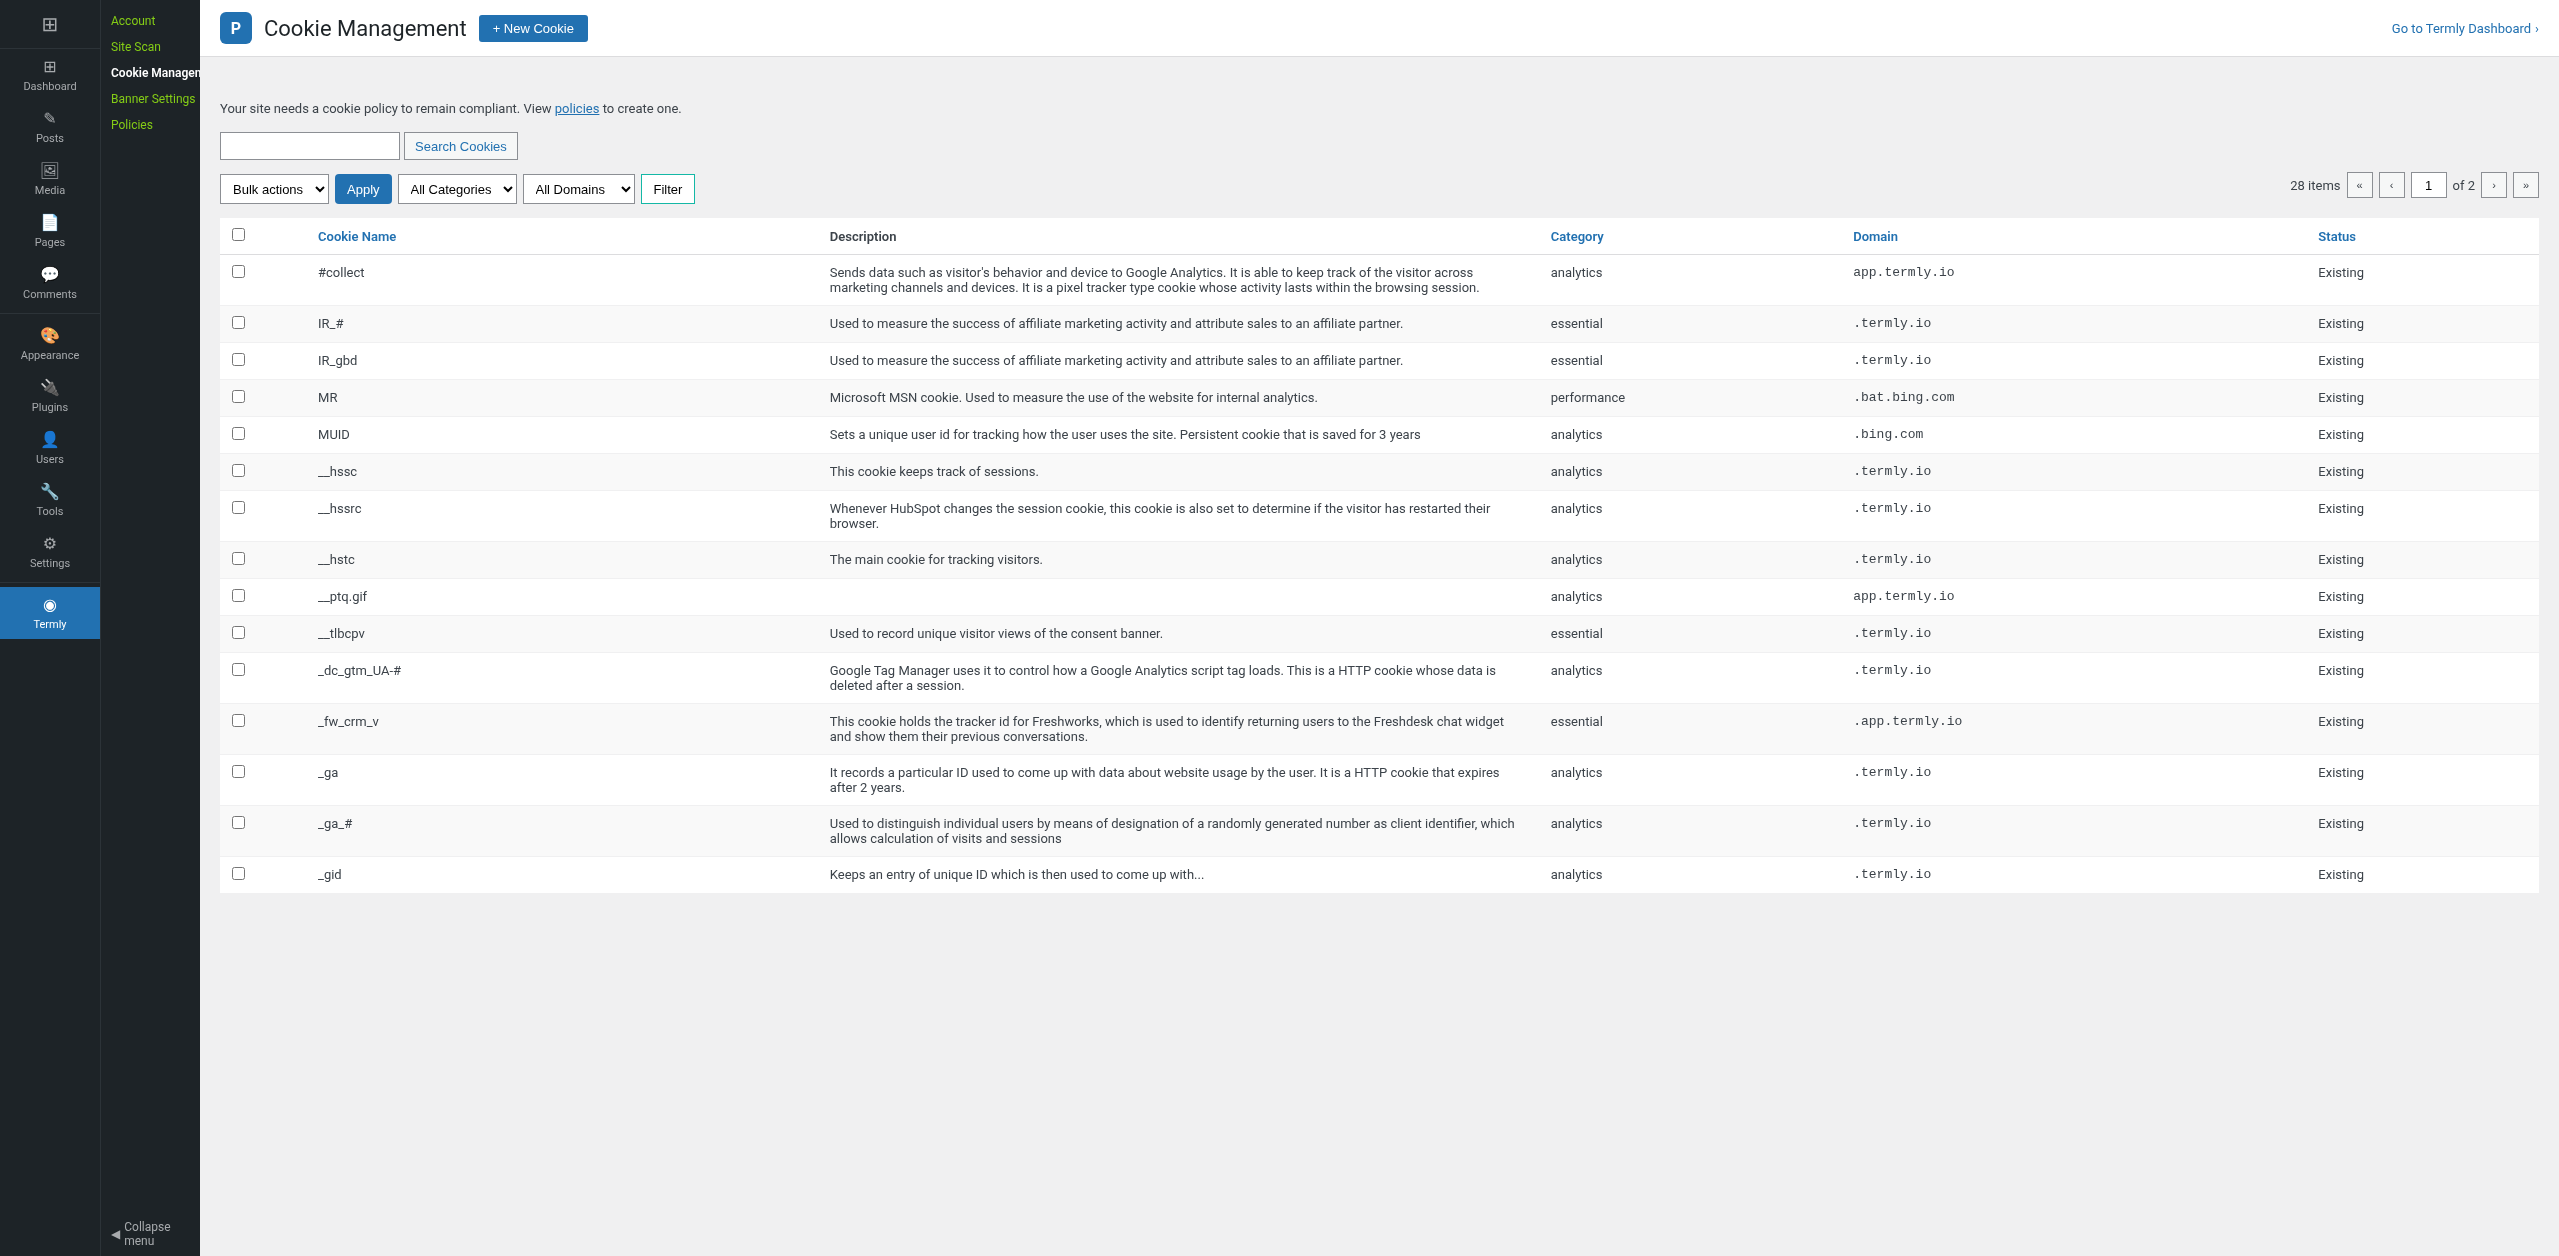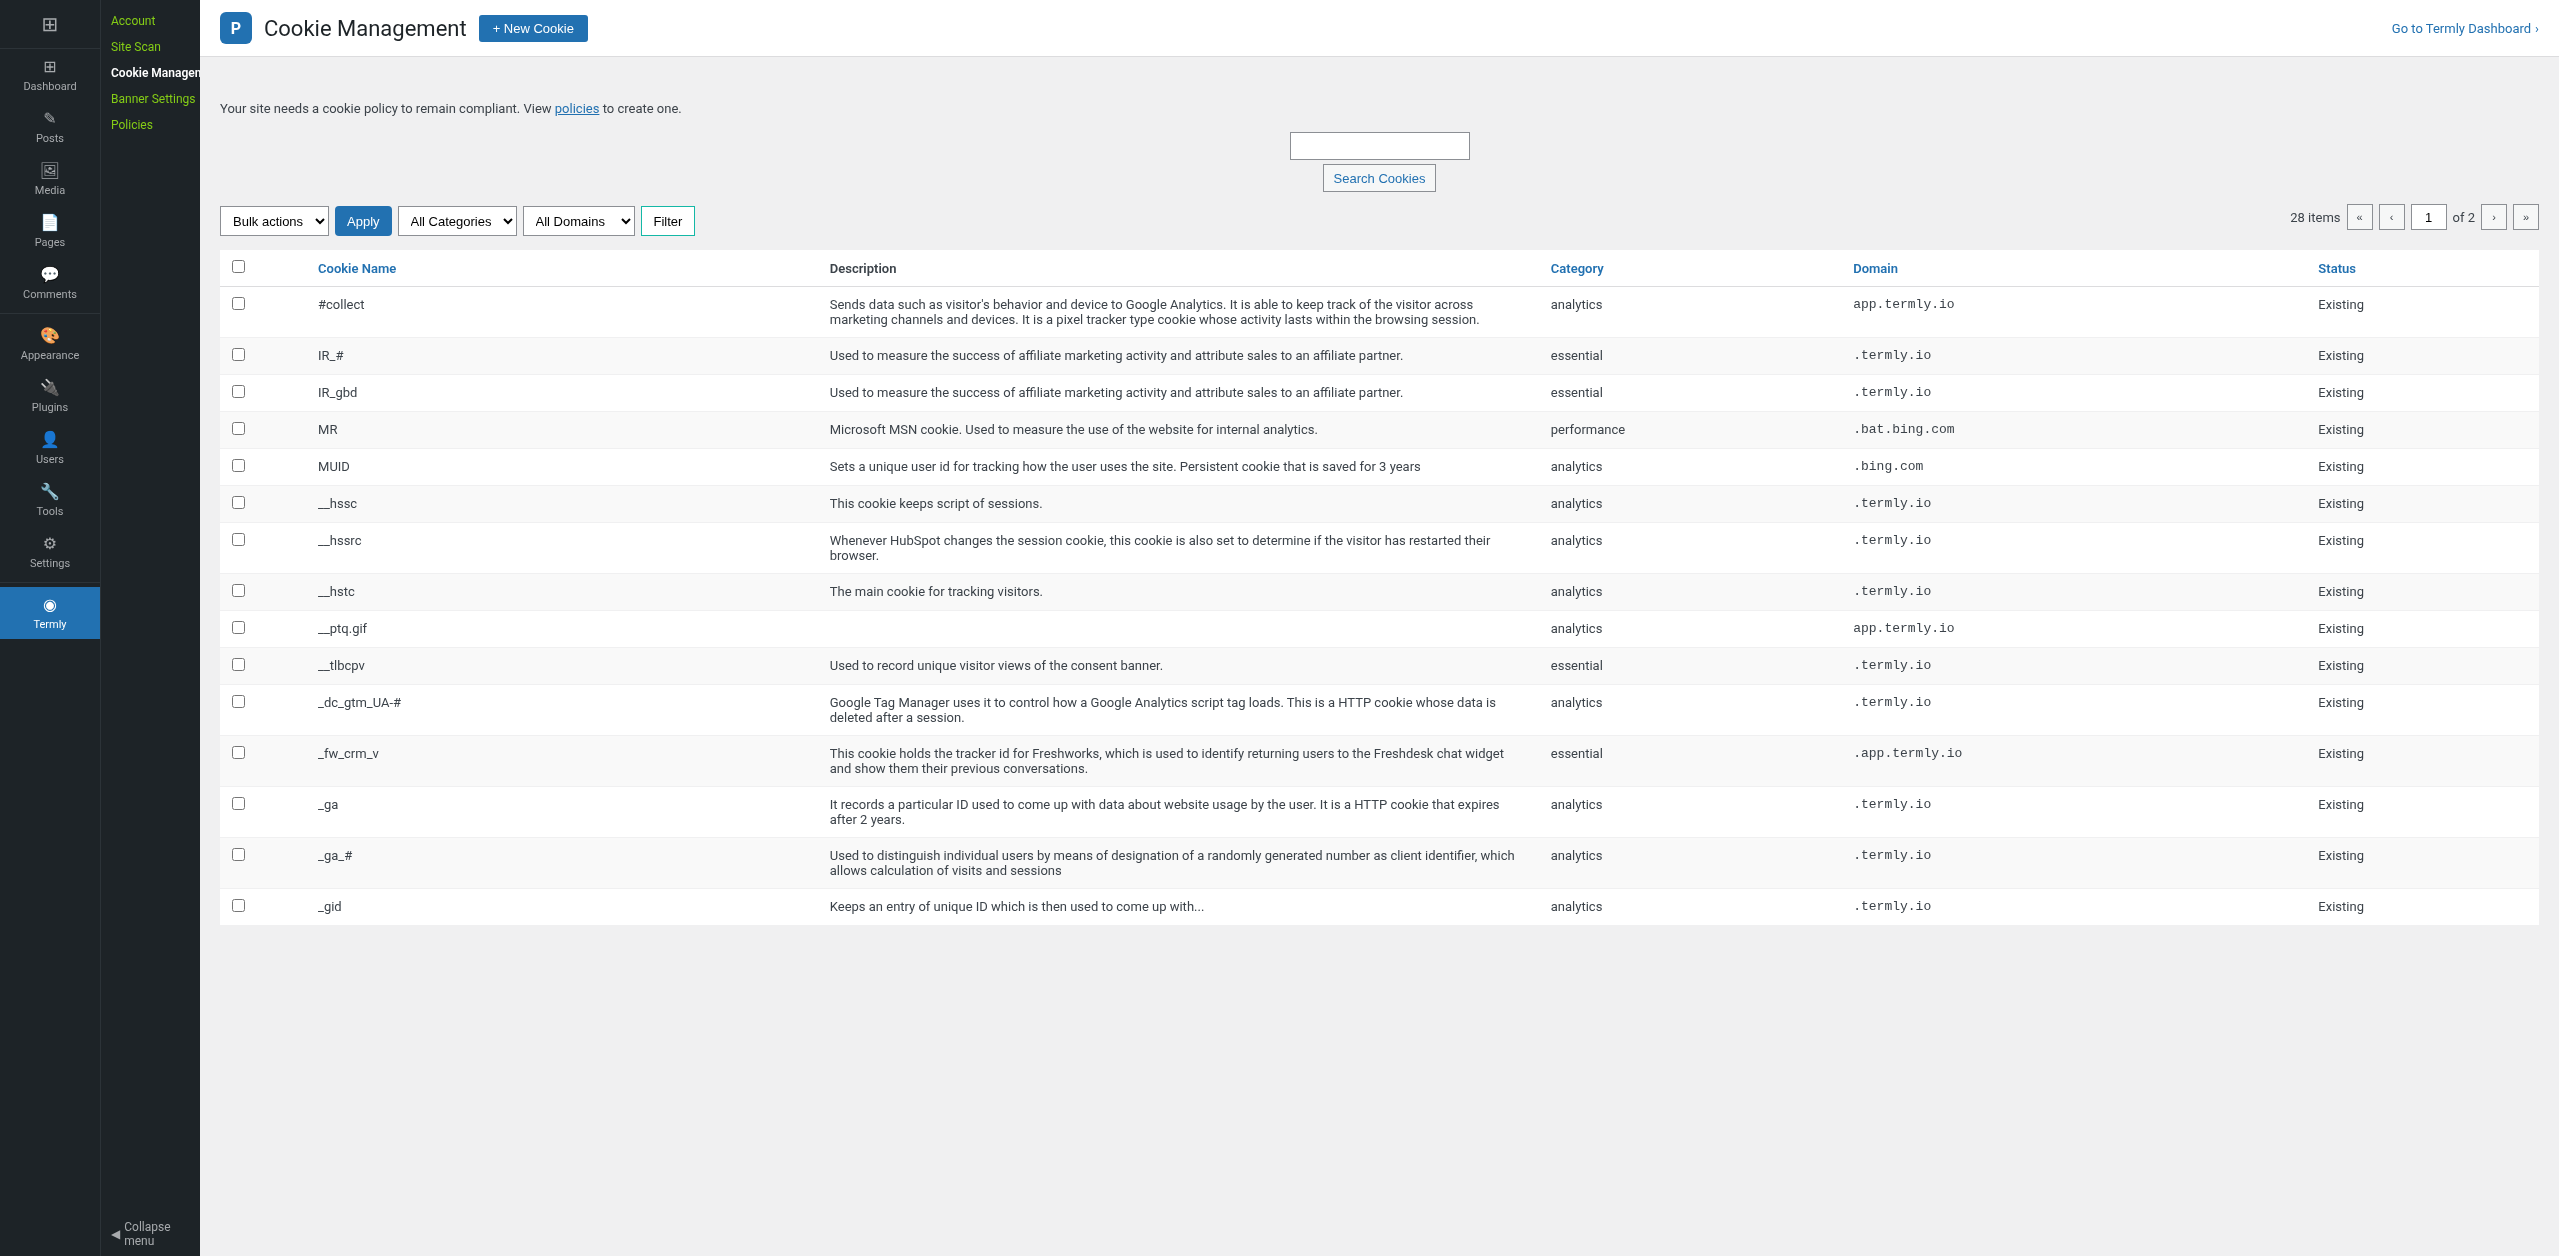--- a/index.html
+++ b/index.html
@@ -32,21 +32,21 @@
     .page-title { font-size: 22px; font-weight: 400; color: #1d2327; }
     .new-cookie-btn { background: #2271b1; color: #fff; border: none; padding: 6px 14px; border-radius: 3px; cursor: pointer; font-size: 13px; display: flex; align-items: center; gap: 4px; }
     .go-to-termly-link { color: #2271b1; text-decoration: none; font-size: 13px; display: flex; align-items: center; gap: 4px; }
 
     
     .content-area { padding: 20px; margin-top: 24px; }
     .notice-bar { margin-bottom: 16px; font-size: 13px; color: #3c434a; }
     .notice-bar a { color: #2271b1; }
 
     
-    .search-row { display: flex; justify-content: flex-start; margin-bottom: 12px; align-items: center; gap: 4px; flex-direction: column; }
+    .search-row { display: flex; justify-content: flex-start; margin-bottom: 12px; align-items: center; gap: 4px; }
     .search-input { border: 1px solid #8c8f94; padding: 4px 8px; font-size: 13px; height: 28px; width: 180px; }
     .search-btn { background: #f6f7f7; border: 1px solid #8c8f94; padding: 4px 10px; cursor: pointer; font-size: 13px; height: 28px; color: #2271b1; }
 
     
     .filters-row { display: flex; align-items: center; justify-content: space-between; margin-bottom: 12px; }
     .filters-left { display: flex; align-items: center; gap: 6px; }
     .filter-select { border: 1px solid #8c8f94; padding: 4px 8px; font-size: 13px; height: 30px; background: #fff; cursor: pointer; }
     .apply-btn { background: #2271b1; color: #fff; border: none; padding: 4px 12px; height: 30px; cursor: pointer; font-size: 13px; border-radius: 4px; }
     .filter-btn { background: #fff; border: 1px solid #14b8a6; padding: 4px 12px; height: 30px; cursor: pointer; font-size: 13px; }
 
@@ -269,21 +269,21 @@
     <td class="desc-col">Sets a unique user id for tracking how the user uses the site. Persistent cookie that is saved for 3 years</td>
     <td class="cat-col">analytics</td>
     <td class="domain-col">.bing.com</td>
     <td class="status-col">Existing</td>
   </tr>
             <tr class="alt">
     <td class="checkbox-cell">
       <input type="checkbox" style="">
     </td>
     <td class="cookie-name-col">__hssc</td>
-    <td class="desc-col">This cookie keeps script of sessions.</td>
+    <td class="desc-col">This cookie keeps track of sessions.</td>
     <td class="cat-col">analytics</td>
     <td class="domain-col">.termly.io</td>
     <td class="status-col">Existing</td>
   </tr>
             <tr>
     <td class="checkbox-cell">
       <input type="checkbox" style="">
     </td>
     <td class="cookie-name-col">__hssrc</td>
     <td class="desc-col">Whenever HubSpot changes the session cookie, this cookie is also set to determine if the visitor has restarted their browser.</td>

